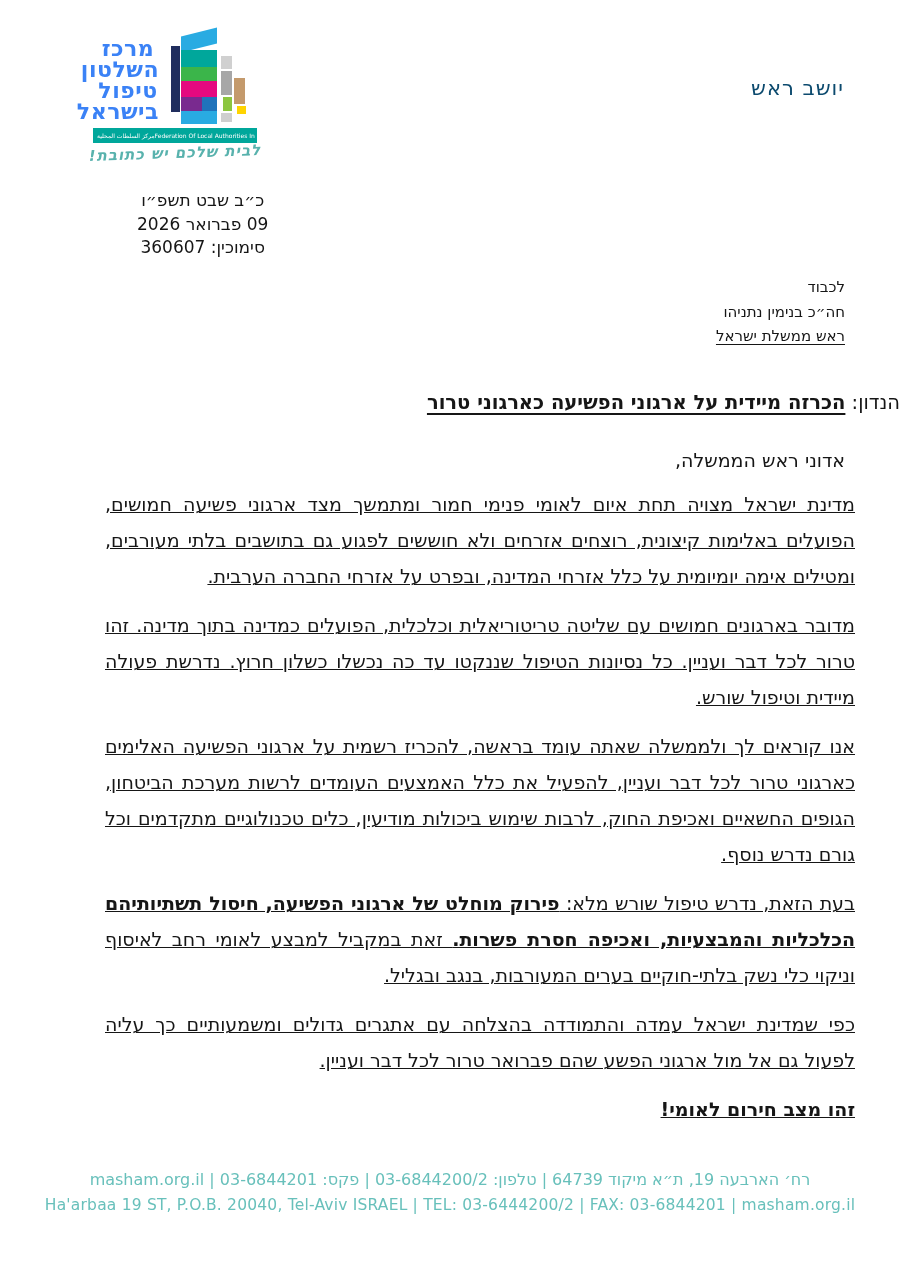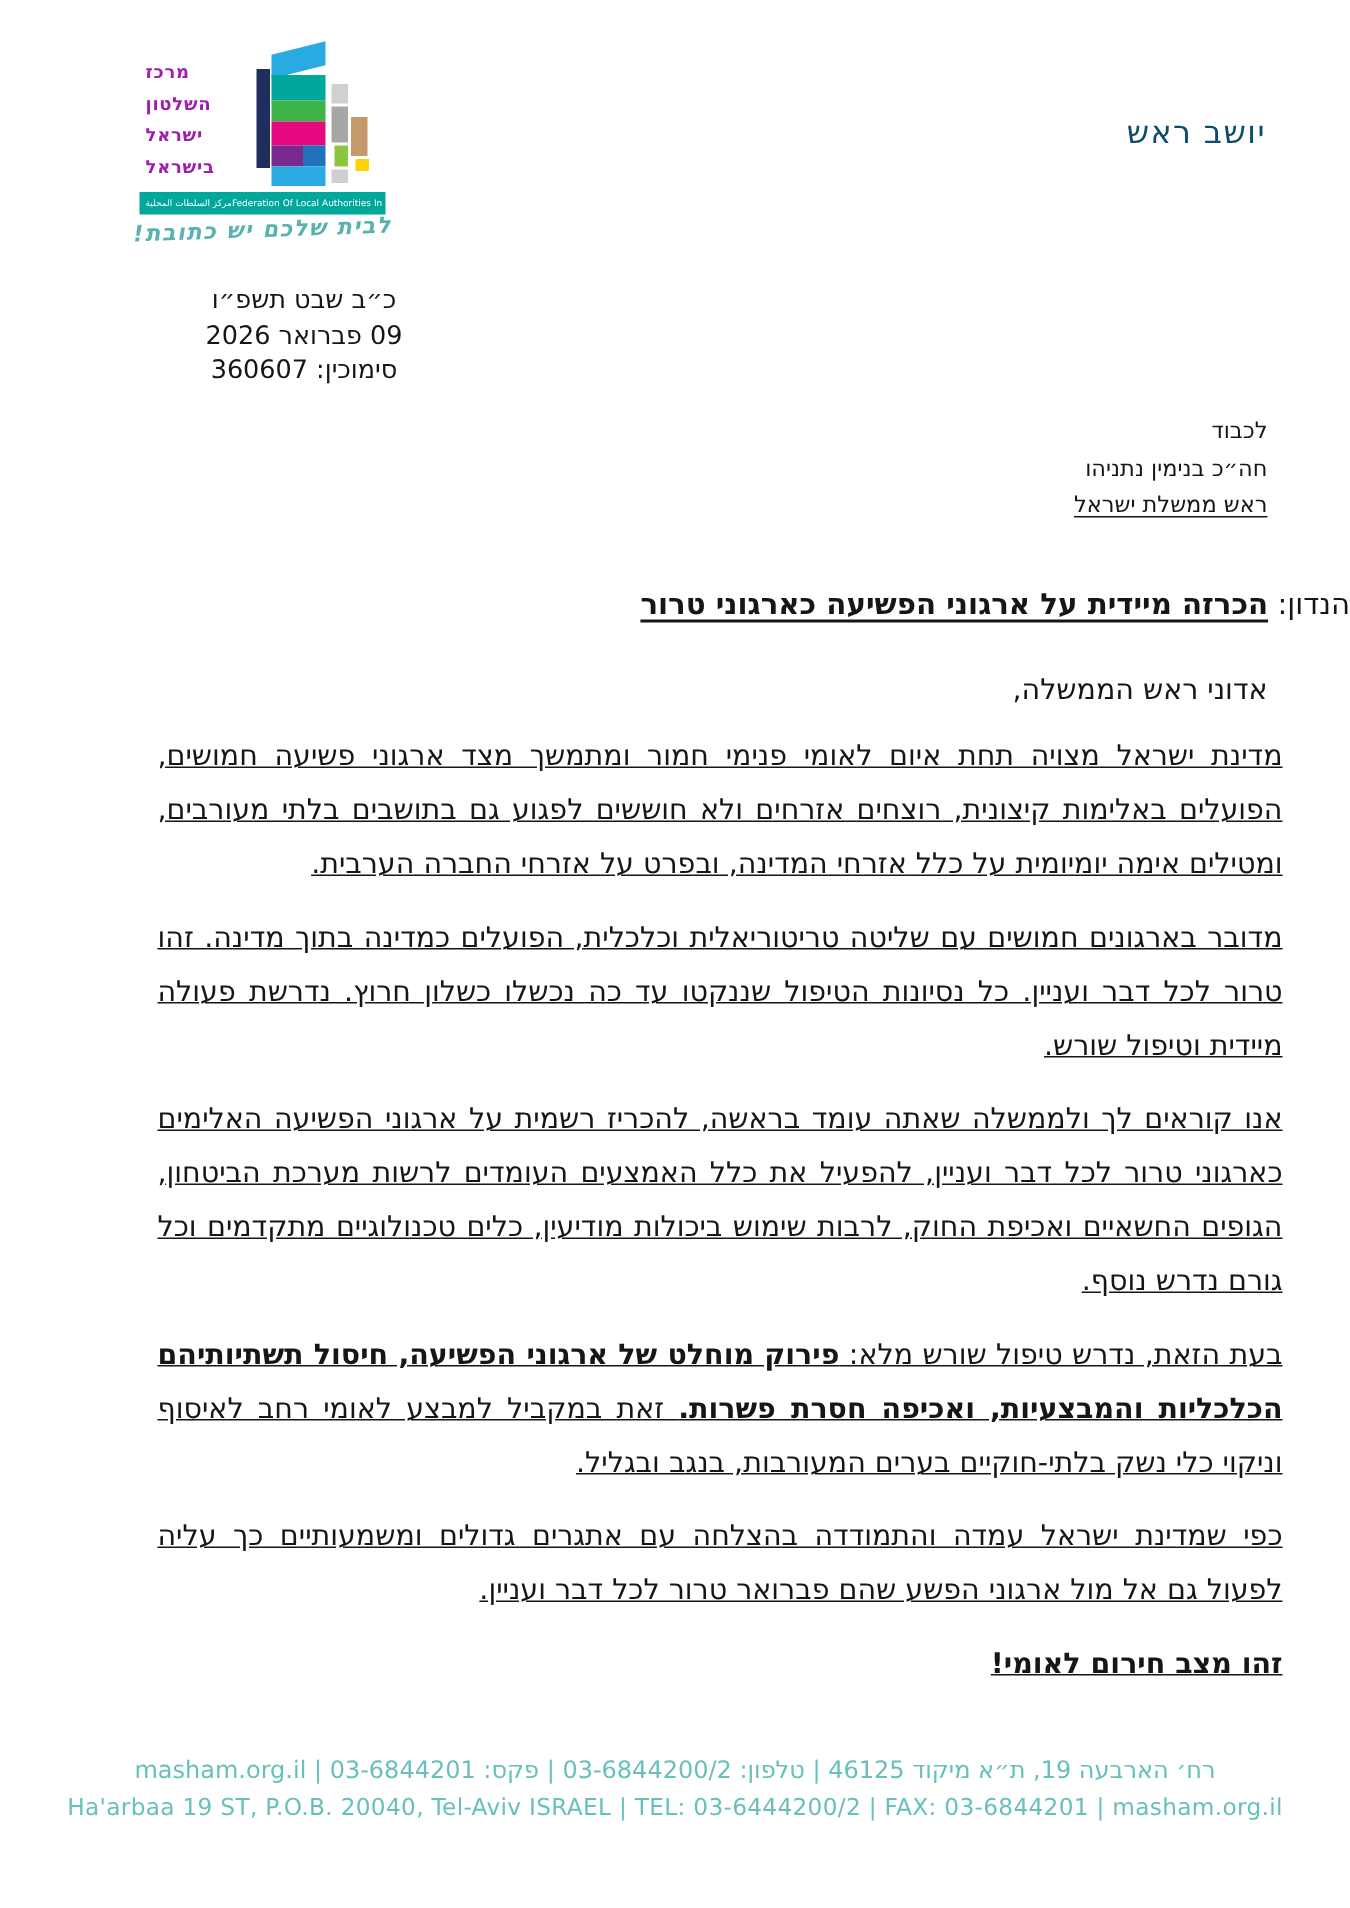--- a/index.html
+++ b/index.html
@@ -9,22 +9,22 @@
     margin:0 auto;
     background:#ffffff;
     font-family:"DejaVu Sans",sans-serif;
     color:#161616;
     overflow:hidden;
   }
   
   .logo{position:absolute;left:85px;top:28px;width:185px;height:145px;}
   .logo-name{
     position:absolute;left:12px;top:10px;width:62px;
-    direction:rtl;text-align:left;
-    font-weight:bold;font-size:12px;line-height:21px;color:#a21caf;
+    direction:rtl;text-align:center;
+    font-weight:bold;font-size:22px;line-height:21px;color:#3b82f6;
     letter-spacing:.5px;
   }
   .logo-building{position:absolute;left:74px;top:2px;width:104px;height:100px;}
   .blk{position:absolute;}
   .logo-banner{
     position:absolute;left:8px;top:100px;width:164px;height:15px;
     background:#00a79b;color:#ffffff;
     display:flex;justify-content:space-between;align-items:center;
     padding:0 4px;box-sizing:border-box;
     font-size:6px;white-space:nowrap;overflow:hidden;
@@ -90,21 +90,21 @@
 </style>
 </head>
 <body>
 
 <div class="page">
 
   <div class="logo">
     <div class="logo-name">
       <div>מרכז</div>
       <div>השלטון</div>
-      <div>ישראל</div>
+      <div>טיפול</div>
       <div>בישראל</div>
     </div>
     <div class="logo-building">
       <div class="blk" style="left:22px;top:2px;width:36px;height:16px;background:#29abe2;transform:skewY(-14deg);"></div>
       <div class="blk" style="left:12px;top:16px;width:9px;height:66px;background:#202e5e;"></div>
       <div class="blk" style="left:22px;top:20px;width:36px;height:17px;background:#00a79b;"></div>
       <div class="blk" style="left:22px;top:37px;width:36px;height:14px;background:#3bb54a;"></div>
       <div class="blk" style="left:22px;top:51px;width:36px;height:16px;background:#e5097f;"></div>
       <div class="blk" style="left:22px;top:67px;width:21px;height:14px;background:#792a8f;"></div>
       <div class="blk" style="left:43px;top:67px;width:15px;height:14px;background:#2073bb;"></div>
@@ -147,17 +147,17 @@
   <div class="body-text">
     <p>מדינת ישראל מצויה תחת איום לאומי פנימי חמור ומתמשך מצד ארגוני פשיעה חמושים, הפועלים באלימות קיצונית, רוצחים אזרחים ולא חוששים לפגוע גם בתושבים בלתי מעורבים, ומטילים אימה יומיומית על כלל אזרחי המדינה, ובפרט על אזרחי החברה הערבית.</p>
     <p>מדובר בארגונים חמושים עם שליטה טריטוריאלית וכלכלית, הפועלים כמדינה בתוך מדינה. זהו טרור לכל דבר ועניין. כל נסיונות הטיפול שננקטו עד כה נכשלו כשלון חרוץ. נדרשת פעולה מיידית וטיפול שורש.</p>
     <p>אנו קוראים לך ולממשלה שאתה עומד בראשה, להכריז רשמית על ארגוני הפשיעה האלימים כארגוני טרור לכל דבר ועניין, להפעיל את כלל האמצעים העומדים לרשות מערכת הביטחון, הגופים החשאיים ואכיפת החוק, לרבות שימוש ביכולות מודיעין, כלים טכנולוגיים מתקדמים וכל גורם נדרש נוסף.</p>
     <p><span>בעת הזאת, נדרש טיפול שורש מלא: </span><span class="b">פירוק מוחלט של ארגוני הפשיעה, חיסול תשתיותיהם הכלכליות והמבצעיות, ואכיפה חסרת פשרות.</span><span> זאת במקביל למבצע לאומי רחב לאיסוף וניקוי כלי נשק בלתי-חוקיים בערים המעורבות, בנגב ובגליל.</span></p>
     <p><span>כפי שמדינת ישראל עמדה והתמודדה בהצלחה עם אתגרים גדולים ומשמעותיים כך עליה לפעול גם אל מול ארגוני הפשע שהם פברואר טרור לכל דבר ועניין.</span></p>
     <div class="emphasis-line">זהו מצב חירום לאומי!</div>
   </div>
 
   <div class="footer">
-    <div class="he">רח׳ הארבעה 19, ת״א מיקוד 46125 | טלפון: 03-6844200/2 | פקס: 03-6844201 | masham.org.il</div>
+    <div class="he">רח׳ הארבעה 19, ת״א מיקוד 64739 | טלפון: 03-6844200/2 | פקס: 03-6844201 | masham.org.il</div>
     <div class="en">Ha'arbaa 19 ST, P.O.B. 20040, Tel-Aviv ISRAEL | TEL: 03-6444200/2 | FAX: 03-6844201 | masham.org.il</div>
   </div>
 
 </div>
 
 </body></html>

